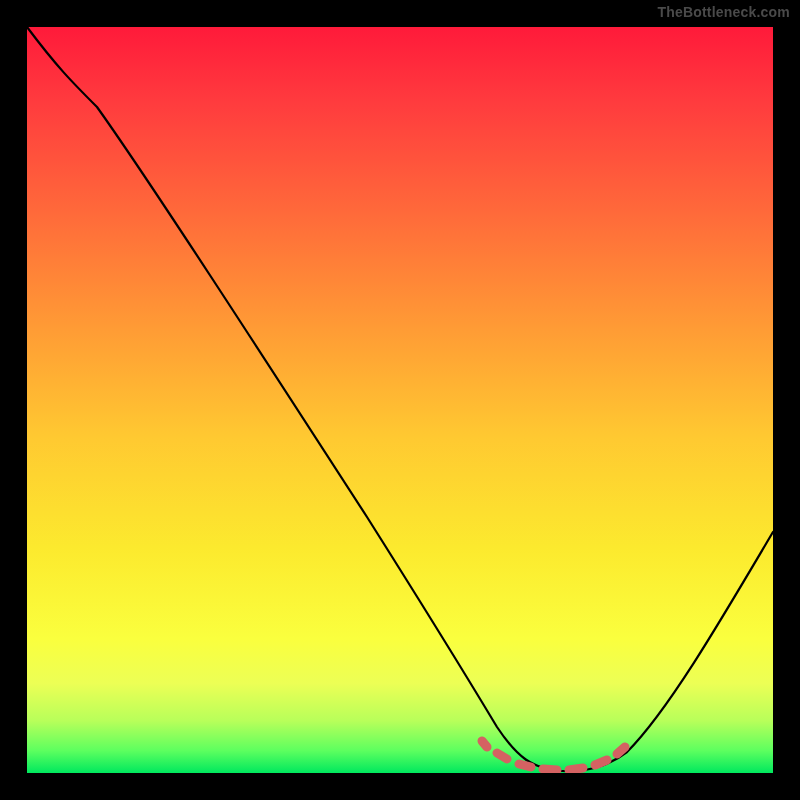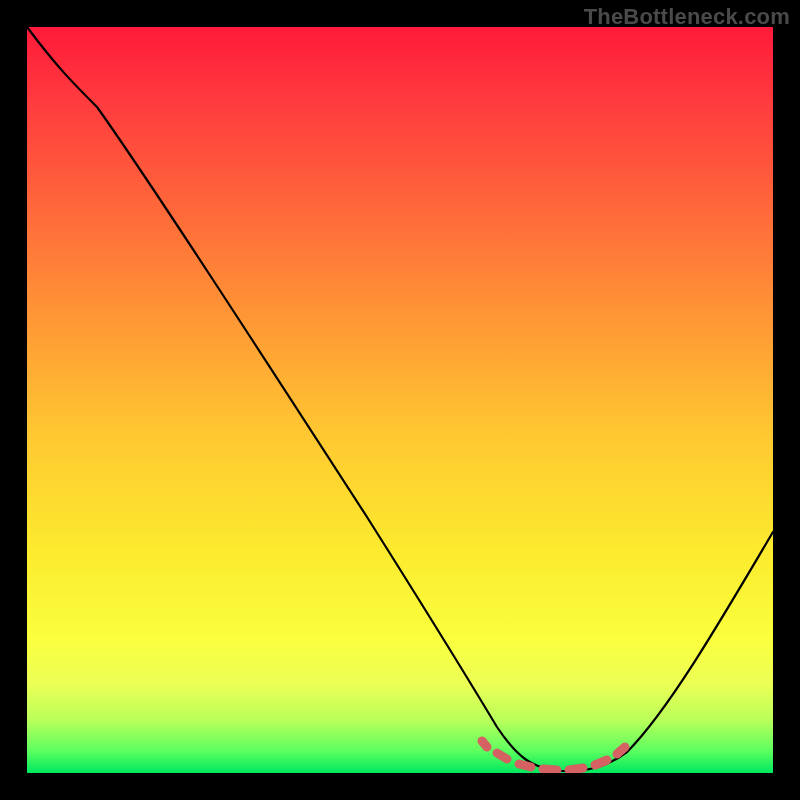--- a/index.html
+++ b/index.html
@@ -2,21 +2,21 @@
 <html><head>
 <meta charset="utf-8">
 <style>
   * { margin: 0; padding: 0; box-sizing: border-box; }
   html, body { width: 800px; height: 800px; overflow: hidden; background: #fff; }
   .wrap { position: relative; width: 800px; height: 800px; }
   .watermark {
     position: absolute;
     top: 4px; right: 10px;
     font-family: Arial, Helvetica, sans-serif;
-    font-size: 22px;
+    font-size: 14px;
     font-weight: 600;
     color: #4a4a4a;
     letter-spacing: 0.2px;
   }
   .plot {
     position: absolute;
     left: 27px; top: 27px;
     width: 746px; height: 746px;
     background: linear-gradient(to bottom,
       #ff1a3a 0%,

